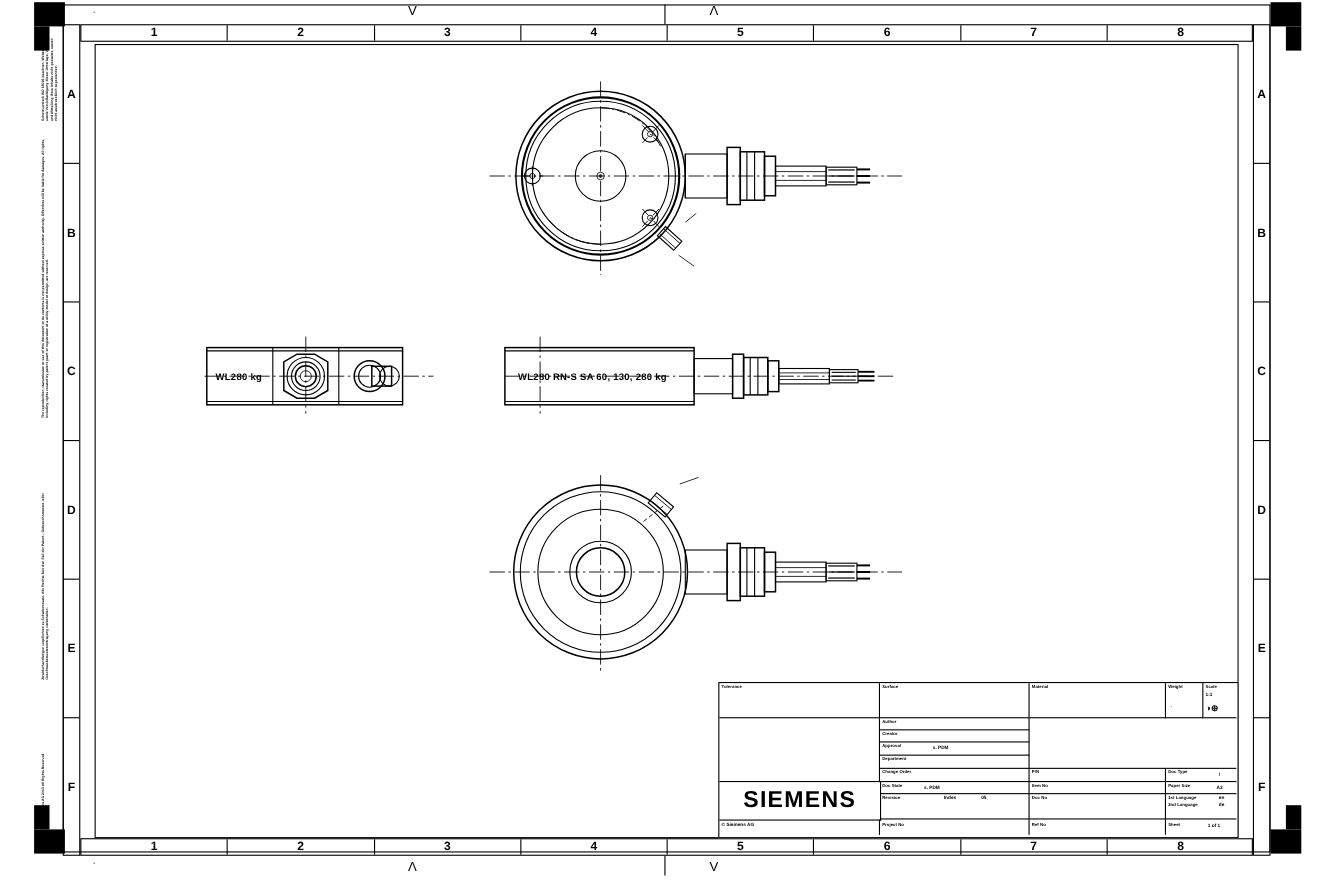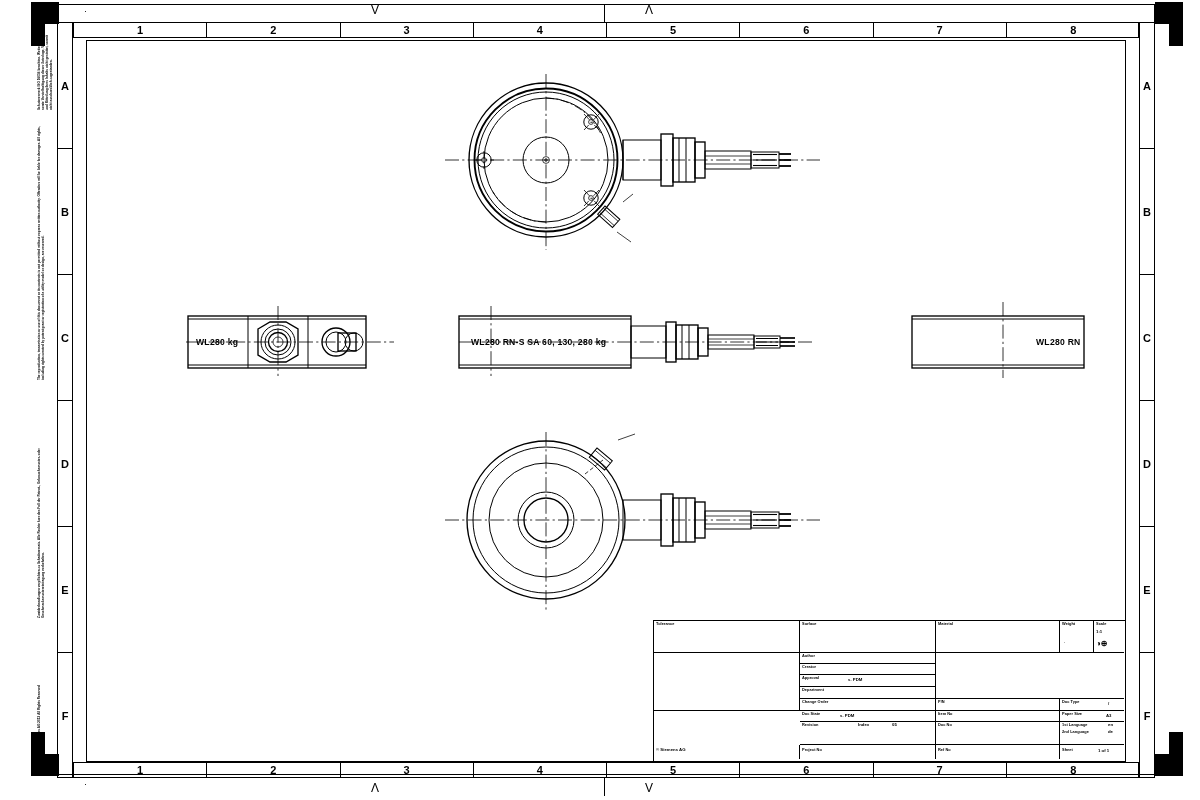--- a/index.html
+++ b/index.html
@@ -276,29 +276,20 @@
       </g>
       <g stroke="#000" stroke-width="1.7">
         <line x1="323" y1="32" x2="338" y2="32"></line>
         <line x1="323" y1="36" x2="338" y2="36"></line>
         <line x1="323" y1="40" x2="338" y2="40"></line>
       </g>
       <text class="vlabel" x="14" y="39" id="lbl-front">WL280 RN-S SA 60, 130, 280 kg</text>
     </svg>
   </div>
 
-  <div class="view" style="left:908px;top:300px;">
-    <svg width="190" height="80" viewBox="0 0 190 80">
-      <line class="ctr" x1="95" y1="2" x2="95" y2="78"></line>
-      <rect class="ln-md" x="4" y="16" width="172" height="52"></rect>
-      <line class="ln" x1="4" y1="19" x2="176" y2="19"></line>
-      <line class="ln" x1="4" y1="65" x2="176" y2="65"></line>
-      <text class="vlabel" x="128" y="45" id="lbl-right">WL280 RN</text>
-    </svg>
-  </div>
 
   <div class="view" style="left:445px;top:422px;">
     <svg width="380" height="195" viewBox="0 0 380 195">
       <line class="ctr" x1="0" y1="98" x2="375" y2="98"></line>
       <line class="ctr" x1="101" y1="10" x2="101" y2="188"></line>
       <circle class="ln-md" cx="101" cy="98" r="79"></circle>
       <circle class="ln" cx="101" cy="98" r="73"></circle>
       <circle class="ln" cx="101" cy="98" r="57"></circle>
       <circle class="ln" cx="101" cy="98" r="28"></circle>
       <circle class="ln-md" cx="101" cy="98" r="22"></circle>
@@ -385,20 +376,21 @@
     </div>
     <div class="tb-cell tb-b-r tb-b-b" style="left:282px;top:78px;width:124px;height:12px;">
       <span class="tb-lab">P/N</span>
       <span class="tb-val" style="left:36px;top:3px;"></span>
     </div>
     <div class="tb-cell tb-b-b" style="left:406px;top:78px;width:64px;height:12px;">
       <span class="tb-lab">Doc Type</span>
       <span class="tb-val" style="left:48px;top:3px;">/</span>
     </div>
 
+    <div class="siemens tb-b-r tb-b-b" style="left:0;top:90px;width:146px;height:34px;">SIEMENS</div>
 
     <div class="tb-cell tb-b-r tb-b-b" style="left:146px;top:90px;width:136px;height:11px;">
       <span class="tb-lab">Doc State</span>
       <span class="tb-val" style="left:40px;top:3px;">s. PDM</span>
     </div>
     <div class="tb-cell tb-b-r tb-b-b" style="left:282px;top:90px;width:124px;height:11px;">
       <span class="tb-lab">Item No</span>
       <span class="tb-val" style="left:36px;top:3px;"></span>
     </div>
     <div class="tb-cell tb-b-b" style="left:406px;top:90px;width:64px;height:11px;">

